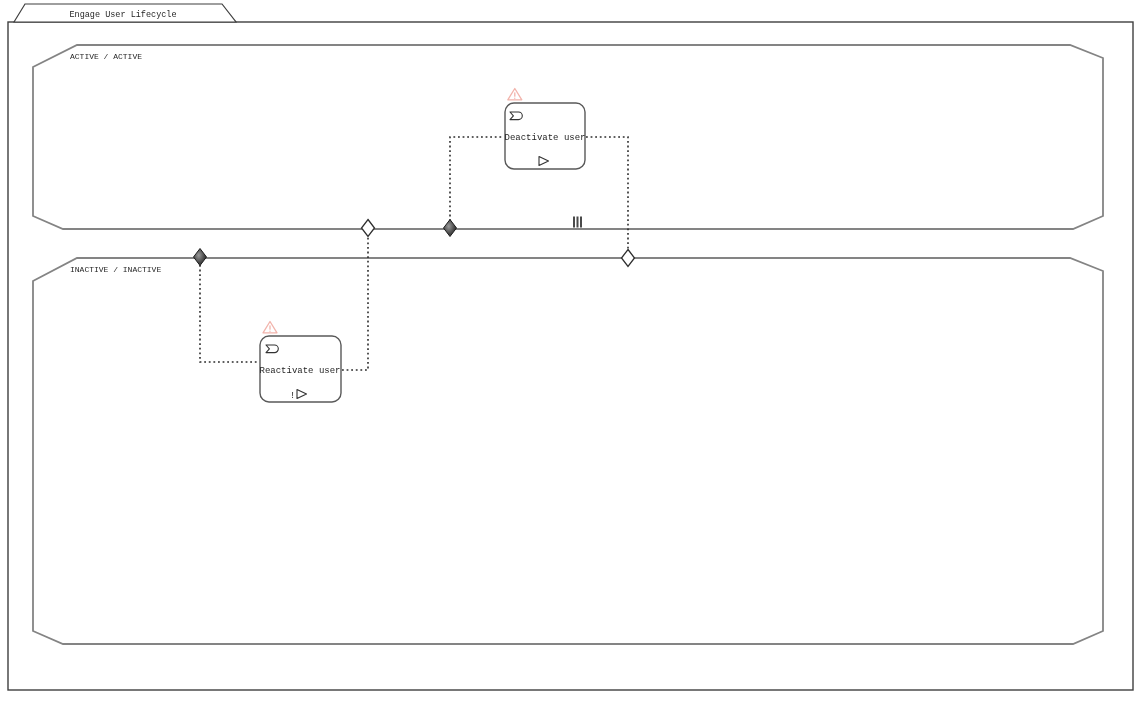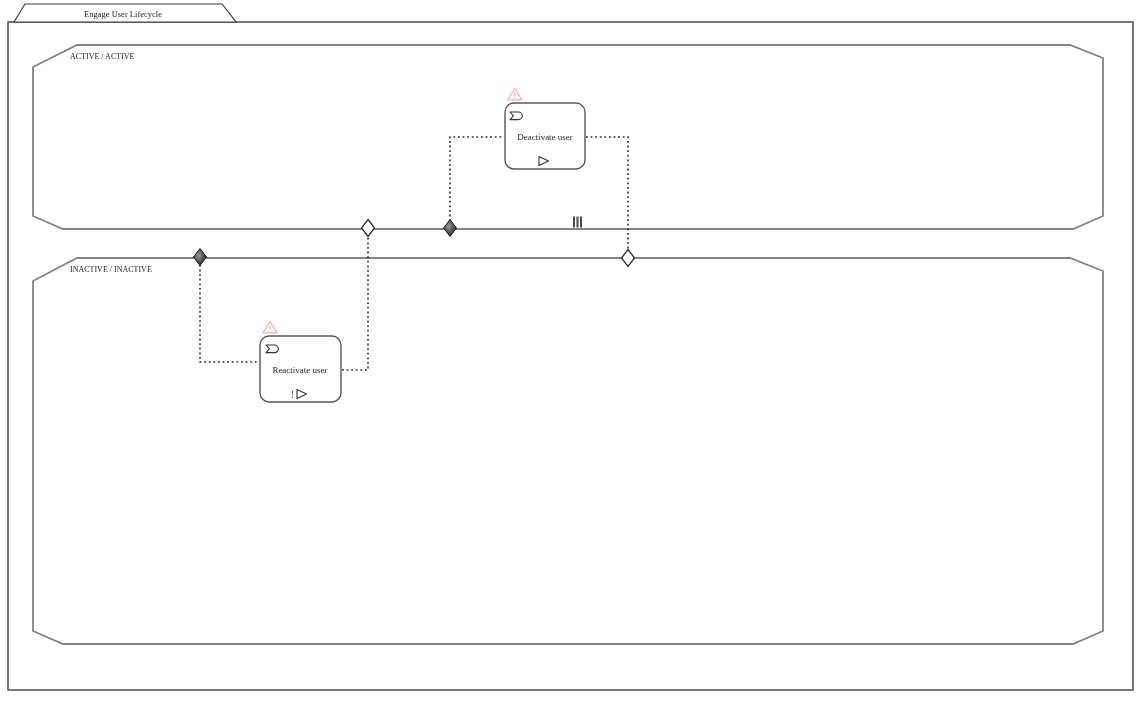--- a/index.html
+++ b/index.html
@@ -1,17 +1,17 @@
 <!DOCTYPE html>
 <html><head>
 <meta charset="utf-8">
 <style>
   html,body{margin:0;padding:0;background:#ffffff;}
   .stage{position:relative;width:1140px;height:701px;background:#ffffff;overflow:hidden;
-         font-family:Liberation Serif, serif;}
+         font-family:Liberation Mono, monospace;}
   svg{display:block;}
   .frame{fill:#ffffff;stroke:#3f3f3f;stroke-width:1.4;}
   .tab{fill:#ffffff;stroke:#3f3f3f;stroke-width:1.2;}
   .lane{fill:none;stroke:#848484;stroke-width:1.8;stroke-linejoin:miter;}
   .node{fill:#ffffff;stroke:#595959;stroke-width:1.4;}
   .connector{fill:none;stroke:#2b2b2b;stroke-width:1.6;stroke-dasharray:1.8 2.8;}
   .diamond-hollow{fill:#ffffff;stroke:#2f2f2f;stroke-width:1.3;}
   .diamond-filled{fill:url(#diamondGrad);stroke:#1c1c1c;stroke-width:1;}
   .bar{fill:#4a4a4a;}
   .title-label{font-size:8.5px;fill:#1f1f1f;text-anchor:middle;}

